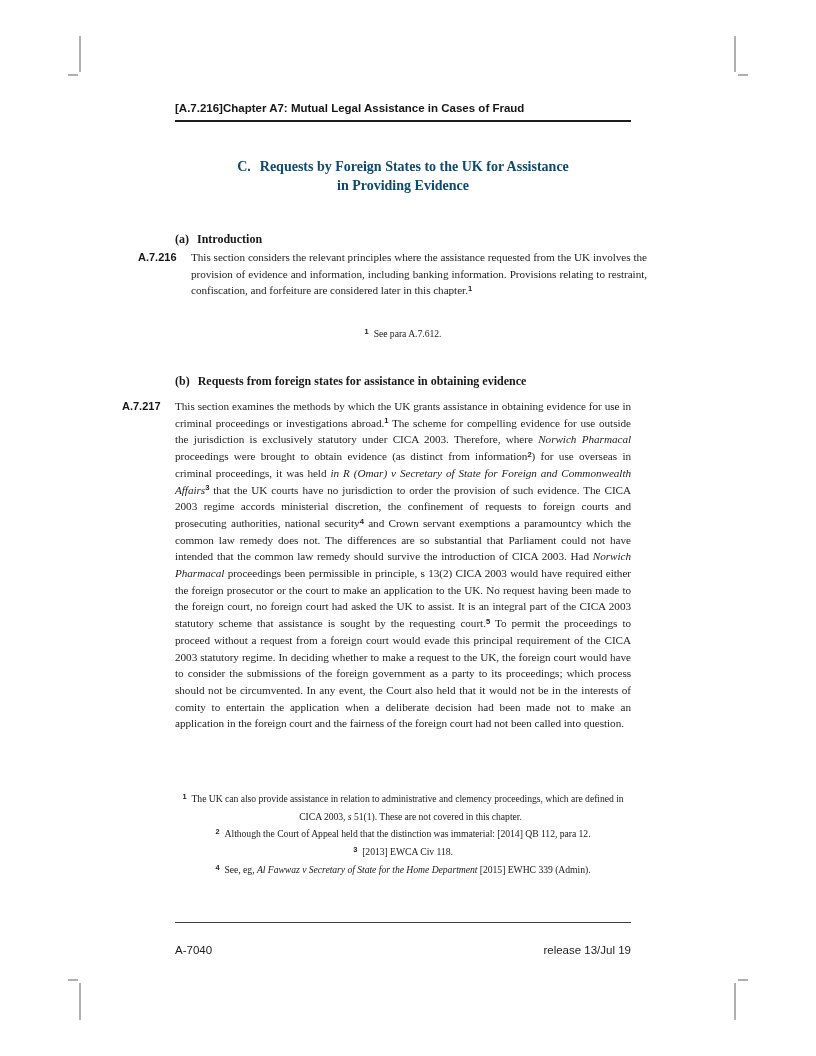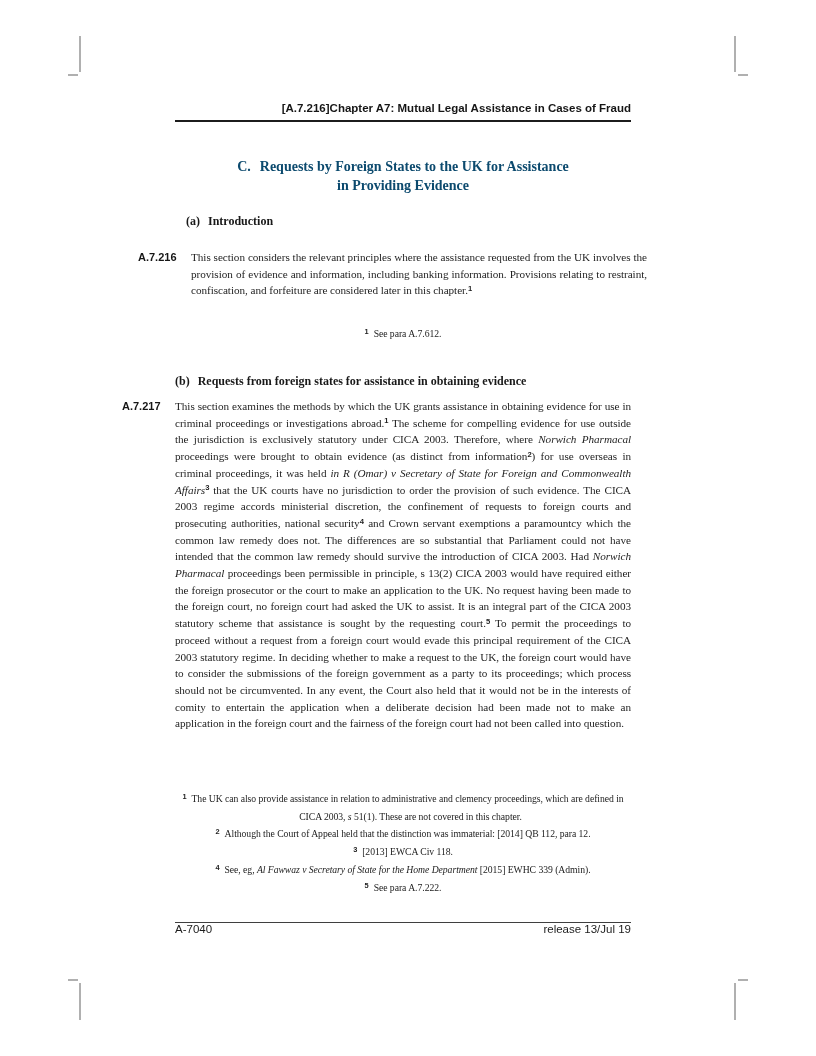--- a/index.html
+++ b/index.html
@@ -17,41 +17,41 @@
 
   
   .crop { position: absolute; background: #b0b0b0; }
   .crop.vbar { width: 2px; height: 36px; }
   .crop.htick { width: 10px; height: 2px; }
 
   
   .running-header {
     position: absolute;
     left: 175px; top: 102px; width: 456px;
-    display: flex; justify-content: flex-end; align-items: baseline;
+    display: flex; justify-content: flex-start; align-items: baseline;
     font-family: "Liberation Sans", "DejaVu Sans", sans-serif;
     font-weight: bold; font-size: 11.5px; color: #161616;
     border-bottom: 2px solid #1c1c1c; padding-bottom: 6px;
   }
 
   
   .c-heading {
     position: absolute; left: 175px; top: 157px; width: 456px;
     text-align: center; font-weight: bold; font-size: 14px;
     line-height: 19px; color: #0c4a6e;
   }
   .c-heading .h-letter { margin-right: 9px; }
 
   
   .sub-heading {
     position: absolute; left: 175px; width: 456px;
     font-weight: bold; font-size: 12px; color: #191919;
   }
   .sub-heading .h-label { margin-right: 8px; }
-  .sub-heading.pos-a { top: 214px; margin-left: 11px; }
+  .sub-heading.pos-a { top: 232px; }
   .sub-heading.pos-b { top: 374px; }
 
   
   .para-number {
     position: absolute; left: 122px; width: 50px;
     font-family: "Liberation Sans", "DejaVu Sans", sans-serif;
     font-weight: bold; font-size: 11px; color: #161616;
     line-height: 16.7px;
   }
   .para-text {
@@ -82,21 +82,21 @@
   .fn-num {
     font-family: "Liberation Sans", "DejaVu Sans", sans-serif;
     font-weight: bold; font-size: 7.4px;
     position: relative; top: -3px; margin-right: 5px;
   }
 
   
   .page-footer {
     position: absolute; left: 175px; top: 922px; width: 456px;
     display: flex; justify-content: space-between; align-items: baseline;
-    border-top: 1.5px solid #3f3f3f; padding-top: 0;
+    border-top: 1.5px solid #3f3f3f; padding-top: 21px;
     font-family: "Liberation Sans", "DejaVu Sans", sans-serif;
     font-size: 11.5px; color: #1c1c1c;
   }
 </style>
 </head>
 <body>
 
 <div class="page">
 
   <div class="crop vbar" style="left:79px;  top:36px;"></div>
@@ -146,23 +146,20 @@
     </div>
     <div class="fn">
       <span class="fn-num">2</span><span class="fn-text"><span>Although the Court of Appeal held that the distinction was immaterial: [2014] QB 112, para 12.</span></span>
     </div>
     <div class="fn">
       <span class="fn-num">3</span><span class="fn-text"><span>[2013] EWCA Civ 118.</span></span>
     </div>
     <div class="fn">
       <span class="fn-num">4</span><span class="fn-text"><span>See, eg, </span><span class="it">Al Fawwaz v Secretary of State for the Home Department</span><span> [2015] EWHC 339 (Admin).</span></span>
     </div>
-    <div class="fn">
-      <span class="fn-num">5</span><span class="fn-text"><span>See para A.7.222.</span></span>
-    </div>
   </div>
 
   <div class="page-footer">
     <span>A-7040</span>
     <span>release 13/Jul 19</span>
   </div>
 
 </div>
 
 </body></html>

